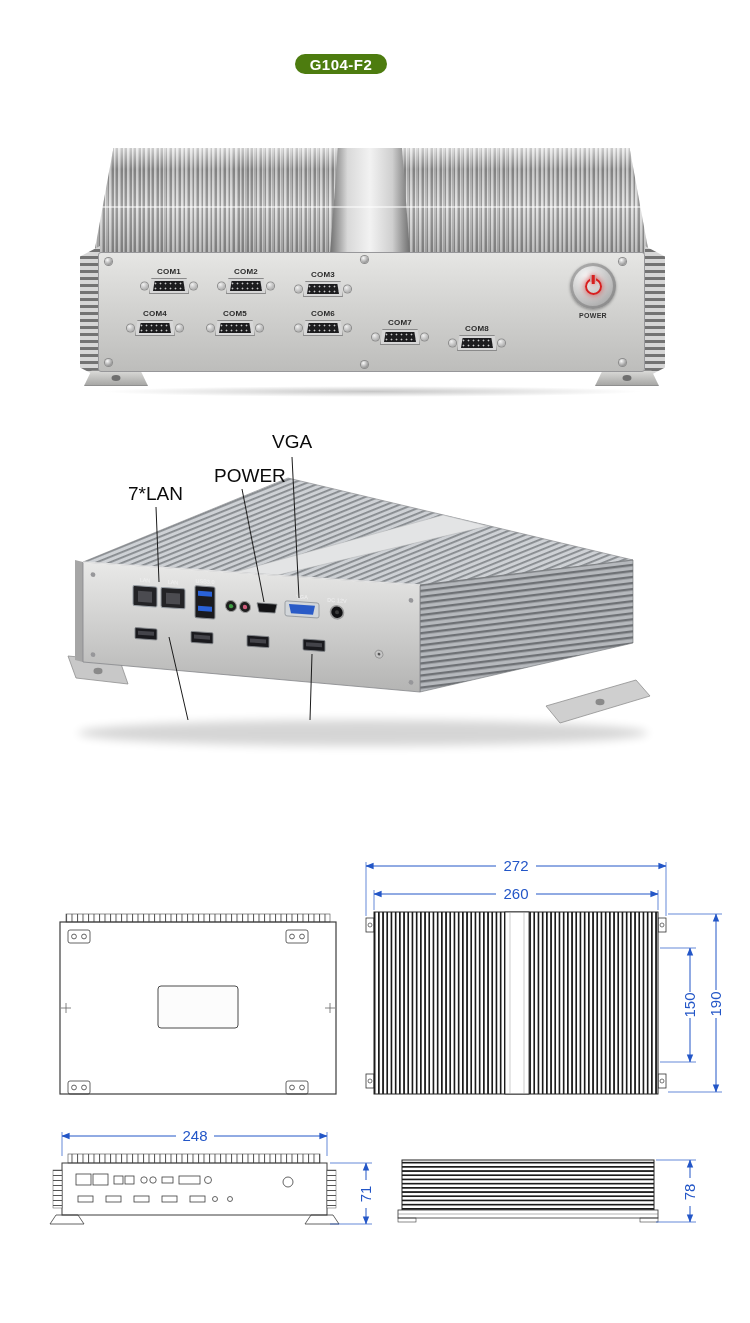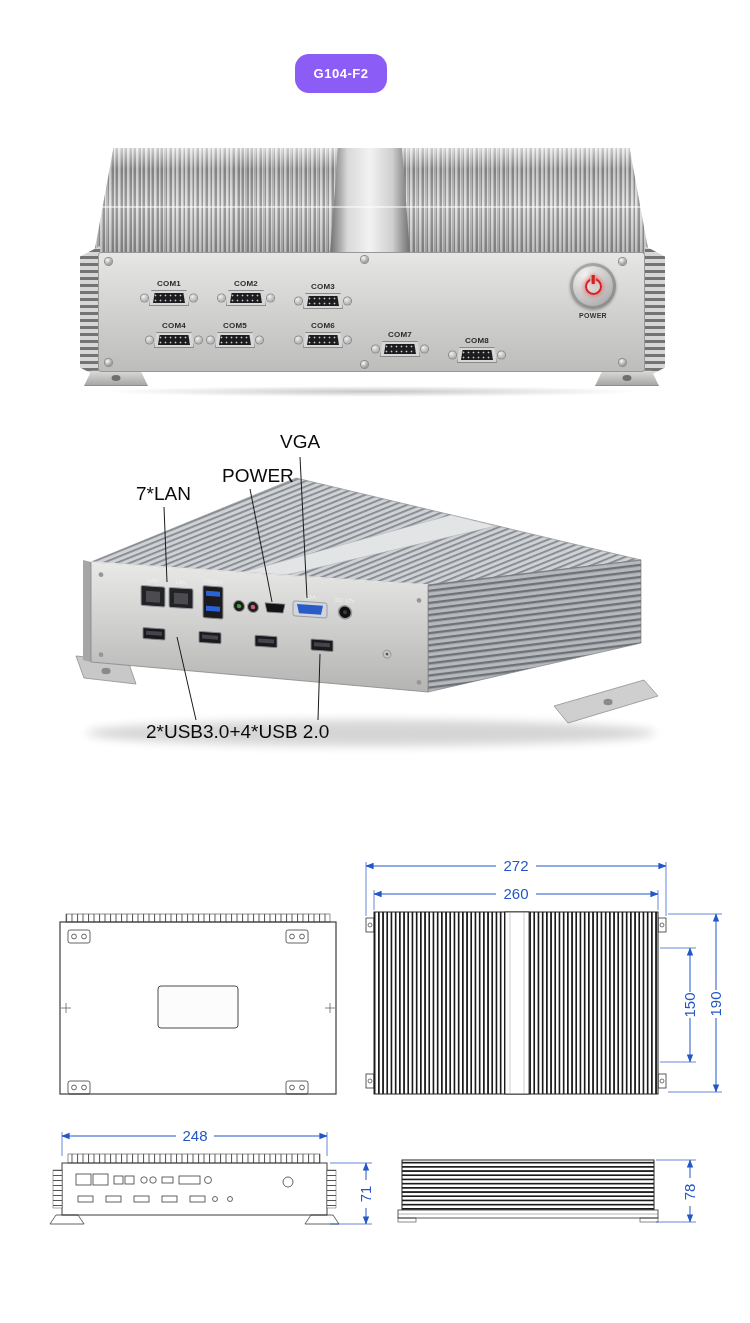--- a/index.html
+++ b/index.html
@@ -1,23 +1,23 @@
 <!DOCTYPE html>
 <html><head>
 <meta charset="utf-8">
 <style>
   * { margin:0; padding:0; box-sizing:border-box; }
   html,body { background:#fff; }
   .page { position:relative; width:750px; height:1323px; background:#fff; overflow:hidden;
           font-family:"Liberation Sans", sans-serif; }
 
   
-  .model-badge { position:absolute; left:295px; top:54px; width:92px; height:39px;
-    background:#8b5cf6; color:#fff; border-radius:14px; display:flex; align-items:center;
-    justify-content:center; font-size:13px; font-weight:bold; letter-spacing:.5px; }
+  .model-badge { position:absolute; left:295px; top:54px; width:92px; height:20px;
+    background:#4d7c0f; color:#fff; border-radius:14px; display:flex; align-items:center;
+    justify-content:center; font-size:15px; font-weight:bold; letter-spacing:.5px; }
 
   
   .front-photo { position:absolute; left:80px; top:142px; width:585px; height:255px; }
   .fp-fins { position:absolute; left:14px; right:16px; top:6px; height:106px;
     background:
       linear-gradient(180deg, rgba(255,255,255,.55), rgba(60,60,60,.16) 20%, rgba(255,255,255,.12) 55%, rgba(40,40,40,.20) 100%),
       repeating-linear-gradient(90deg, #8f8f8f 0 1.5px, #e0e0e0 1.5px 3px, #b9b9b9 3px 4.5px);
     clip-path: polygon(3.5% 0, 96.5% 0, 100% 100%, 0 100%); }
   .fp-channel { position:absolute; left:250px; top:6px; width:80px; height:106px;
     background:linear-gradient(90deg,#6f6f6f,#d9d9d9 22%,#f2f2f2 50%,#cfcfcf 78%,#6f6f6f);
@@ -34,21 +34,21 @@
     clip-path:polygon(12% 0,88% 0,100% 100%,0 100%); }
   .fp-foot.left { left:4px; } .fp-foot.right { right:6px; }
   .fp-foot .hole { position:absolute; left:50%; top:50%; width:9px; height:6px;
     transform:translate(-50%,-50%); background:#6f6f6f; border-radius:50%; }
   .fp-shadow { position:absolute; left:20px; right:20px; bottom:0; height:11px;
     background:radial-gradient(ellipse at 50% 50%, rgba(0,0,0,.22), rgba(0,0,0,0) 70%); }
   .screw { position:absolute; width:7px; height:7px; border-radius:50%;
     background:radial-gradient(circle at 35% 30%, #fafafa, #9a9a9a 70%, #787878);
     box-shadow:0 0 0 1px #8c8c8c; }
   .db9 { position:absolute; width:64px; text-align:center; }
-  .db9 .lbl { display:block; font-size:8px; font-weight:bold; color:#2b2b2b; line-height:9px; letter-spacing:.2px;margin-top:12px; }
+  .db9 .lbl { display:block; font-size:8px; font-weight:bold; color:#2b2b2b; line-height:9px; letter-spacing:.2px; }
   .db9 .conn { position:relative; display:block; margin:2px auto 0; width:56px; height:16px; }
   .db9 .shell { position:absolute; left:8px; right:8px; top:0; bottom:0; background:#d7d7d7;
     border:1px solid #8a8a8a; clip-path:polygon(6% 0,94% 0,100% 100%,0 100%); }
   .db9 .inner { position:absolute; left:12px; right:12px; top:3px; bottom:3px;
     background-color:#1d1d1f;
     background-image:radial-gradient(circle, #c8c8c8 .8px, rgba(0,0,0,0) 1.1px);
     background-size:5px 5px; clip-path:polygon(5% 0,95% 0,100% 100%,0 100%); }
   .db9 .hex { position:absolute; top:50%; width:7px; height:7px; transform:translateY(-50%);
     border-radius:50%; background:radial-gradient(circle at 35% 30%, #f0f0f0, #9a9a9a);
     box-shadow:0 0 0 1px #8a8a8a; }
@@ -61,21 +61,21 @@
     display:flex; align-items:center; justify-content:center; }
   .pwr-ring { position:relative; width:17px; height:17px; border:2.5px solid #d81f1f;
     border-radius:50%; box-shadow:0 0 6px rgba(220,40,40,.8); }
   .pwr-ring::before { content:""; position:absolute; left:50%; top:-5px; transform:translateX(-50%);
     width:6px; height:7px; background:#c9c9c9; }
   .pwr-ring::after { content:""; position:absolute; left:50%; top:-5px; transform:translateX(-50%);
     width:2.5px; height:9px; background:#d81f1f; box-shadow:0 0 5px rgba(220,40,40,.9); }
   .power-label { font-size:7px; font-weight:bold; color:#333; letter-spacing:.3px; }
 
   
-  .rear-photo { position:absolute; left:56px; top:430px; width:630px; height:345px; }
+  .rear-photo { position:absolute; left:48px; top:430px; width:630px; height:345px; }
   .rear-svg { position:absolute; left:0; top:0; }
   .callout { position:absolute; font-size:19px; color:#0a0a0a; white-space:nowrap; }
   .plabel { fill:#f0f0f0; font-size:5.5px; }
 
   
   .dims-svg { position:absolute; left:0; top:830px; }
   svg text { font-family:"Liberation Sans", sans-serif; }
   .dimtxt { fill:#2356c7; font-size:15px; }
   .dline { stroke:#2356c7; stroke-width:1; }
   .eline { stroke:#2356c7; stroke-width:.7; }
@@ -129,21 +129,21 @@
       </div>
       <div class="db9" style="left:192px;top:17px">
         <span class="lbl">COM3</span>
         <span class="conn">
             <span class="hex l"></span>
             <span class="shell"></span>
             <span class="inner"></span>
             <span class="hex r"></span>
           </span>
       </div>
-      <div class="db9" style="left:43px;top:56px">
+      <div class="db9" style="left:24px;top:56px">
         <span class="lbl">COM4</span>
         <span class="conn">
             <span class="hex l"></span>
             <span class="shell"></span>
             <span class="inner"></span>
             <span class="hex r"></span>
           </span>
       </div>
       <div class="db9" style="left:104px;top:56px">
         <span class="lbl">COM5</span>
@@ -275,21 +275,20 @@
       <line x1="244" y1="27" x2="251" y2="168" stroke="#1b1b1b" stroke-width="1"></line>
       <line x1="194" y1="59" x2="216" y2="172" stroke="#1b1b1b" stroke-width="1"></line>
       <line x1="108" y1="77" x2="111" y2="152" stroke="#1b1b1b" stroke-width="1"></line>
       <line x1="140" y1="290" x2="121" y2="207" stroke="#1b1b1b" stroke-width="1"></line>
       <line x1="262" y1="290" x2="264" y2="224" stroke="#1b1b1b" stroke-width="1"></line>
     </svg>
 
     <div class="callout" style="left:224px;top:1px">VGA</div>
     <div class="callout" style="left:166px;top:35px">POWER</div>
     <div class="callout" style="left:80px;top:53px">7*LAN</div>
-    <div class="callout" style="left:90px;top:291px">2*USB3.0+4*USB 2.0</div>
   </div>
 
   <svg class="dims-svg" width="750" height="470" viewBox="0 0 750 470">
     <defs>
       <pattern id="comb" width="5.5" height="9" patternUnits="userSpaceOnUse">
         <rect width="5.5" height="9" fill="#fff"></rect>
           <rect width="1" height="9" fill="#555"></rect>
       </pattern>
       <pattern id="hcomb" width="9" height="5" patternUnits="userSpaceOnUse">
         <rect width="9" height="5" fill="#fff"></rect>

